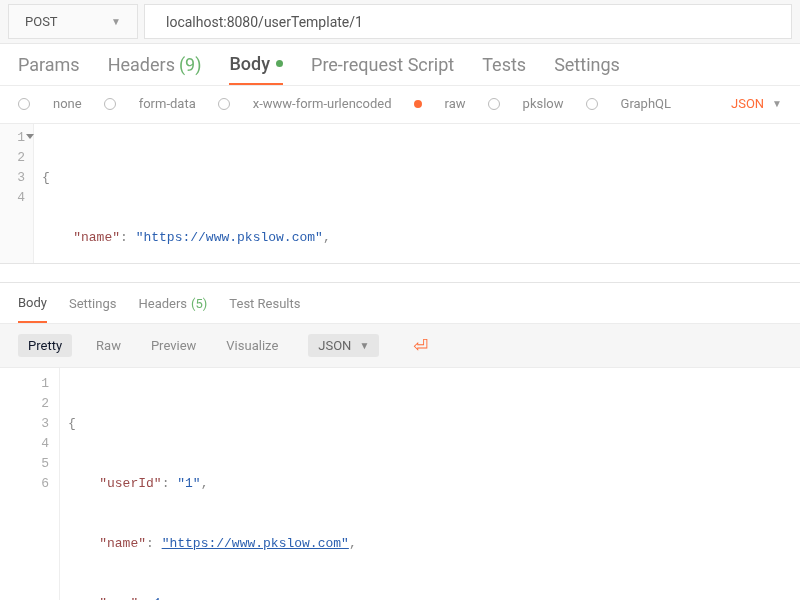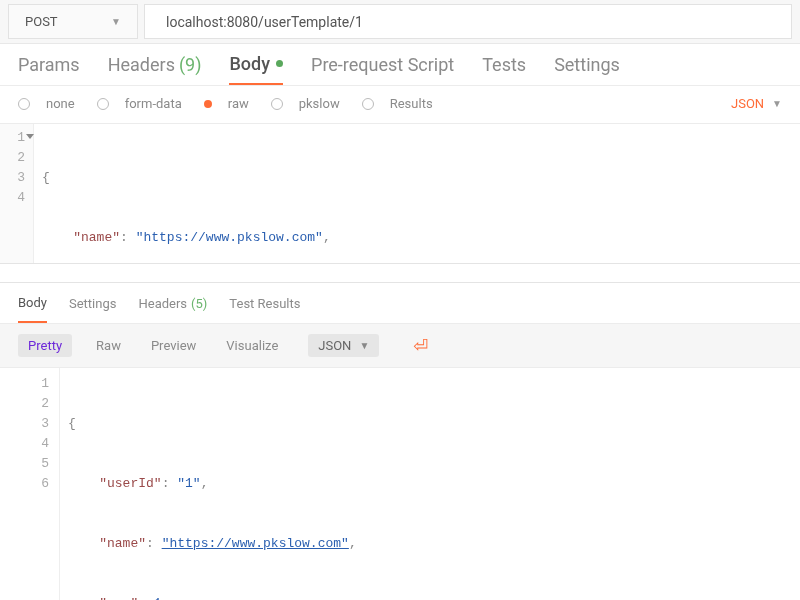--- a/index.html
+++ b/index.html
@@ -78,21 +78,21 @@
     display: flex;
     align-items: center;
     gap: 22px;
     padding: 10px 18px 12px;
     font-size: 13px;
     color: #8b8b8b;
   }
   .radio {
     display: flex;
     align-items: center;
-    gap: 16px;
+    gap: 23px;
     cursor: pointer;
   }
   .radio .circle {
     width: 12px; height: 12px;
     border-radius: 50%;
     border: 1.5px solid #bbb;
   }
   .radio.selected .circle {
     border: 4px solid #ff6c37;
     width: 6px; height: 6px;
@@ -188,21 +188,21 @@
     border-top: 1px solid #ececec;
     font-size: 13px;
   }
   .seg {
     color: #8b8b8b;
     cursor: pointer;
     padding: 4px 6px;
   }
   .seg.active {
     background: #e6e6e6;
-    color: #6d28d9;
+    color: #0f172a;
     border-radius: 3px;
     padding: 4px 10px;
   }
   .dd {
     display: flex;
     align-items: center;
     gap: 8px;
     padding: 4px 10px;
     background: #e6e6e6;
     color: #666;
@@ -272,31 +272,35 @@
 
 <div class="body-types">
   <div class="radio">
     <span class="circle"></span>
     <span>none</span>
   </div>
   <div class="radio">
     <span class="circle"></span>
     <span>form-data</span>
   </div>
+  <div class="radio">
+    <span class="circle"></span>
+    <span>x-www-form-urlencoded</span>
+  </div>
   <div class="radio selected">
     <span class="circle"></span>
     <span>raw</span>
   </div>
   <div class="radio">
     <span class="circle"></span>
     <span>pkslow</span>
   </div>
   <div class="radio">
     <span class="circle"></span>
-    <span>Results</span>
+    <span>GraphQL</span>
   </div>
   <div class="json-dd">
     <span>JSON</span>
     <span class="chev">▼</span>
   </div>
 </div>
 
 <div class="editor">
   <div class="gutter">
     <div class="line">1<span class="fold"></span></div>

